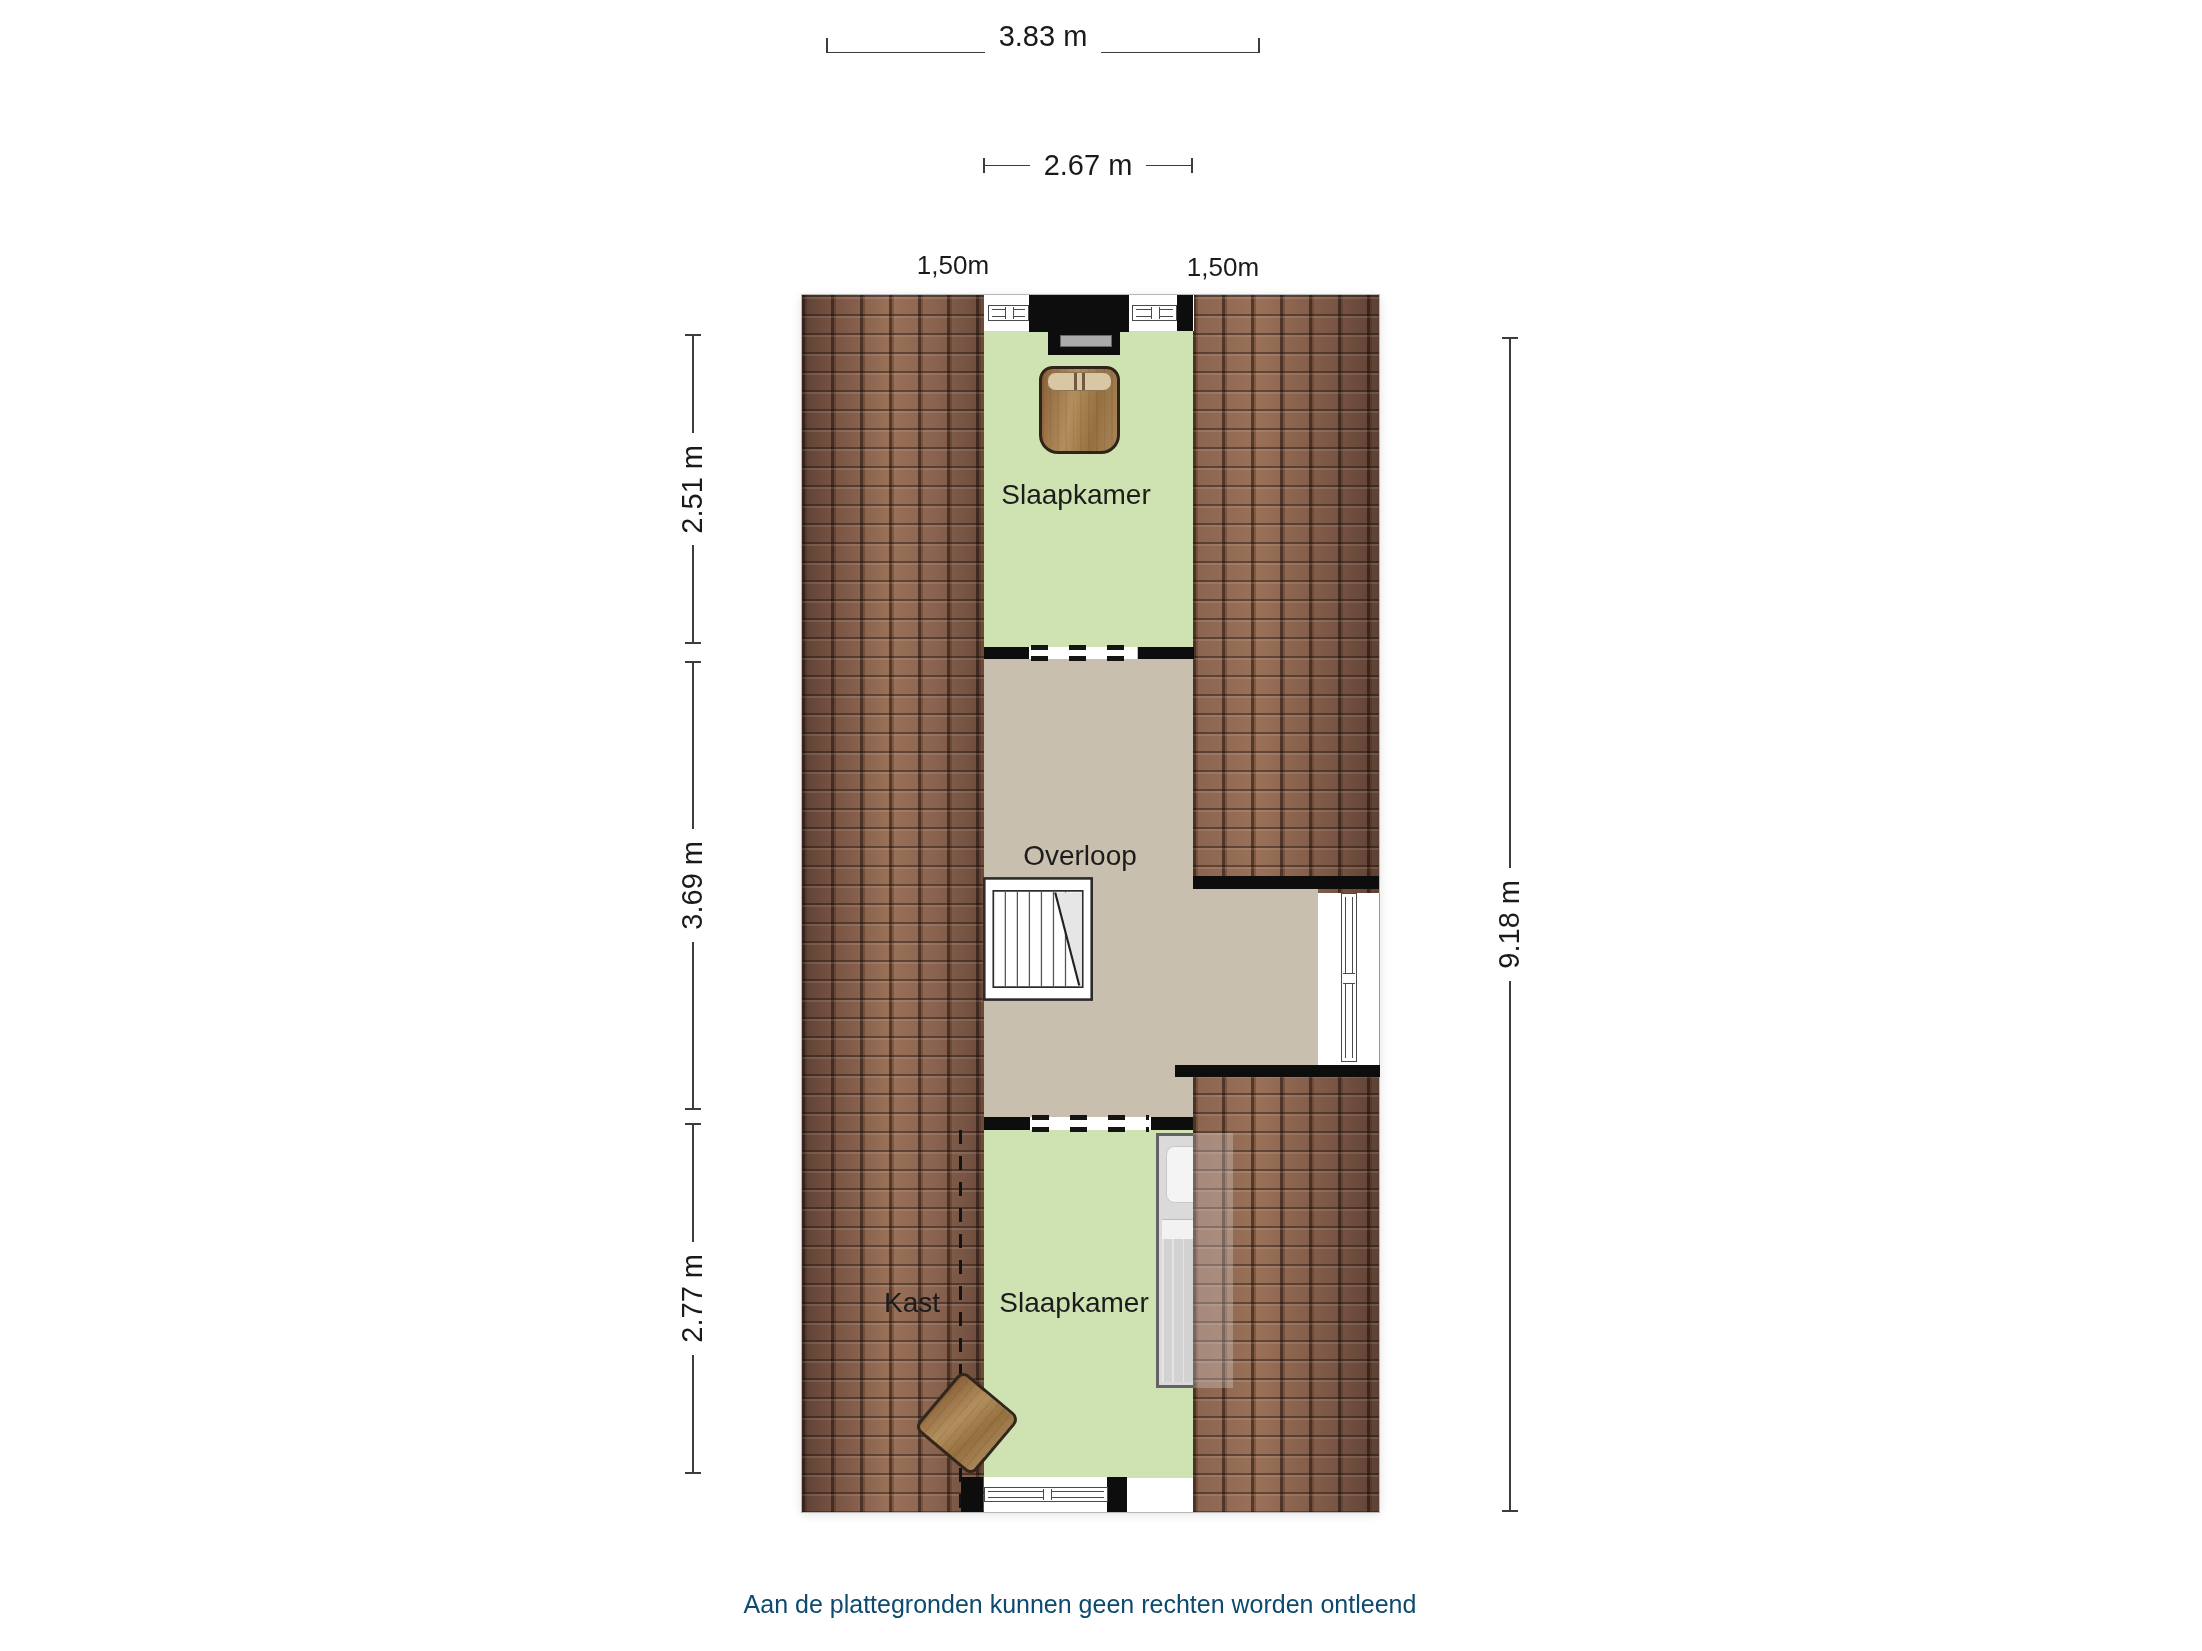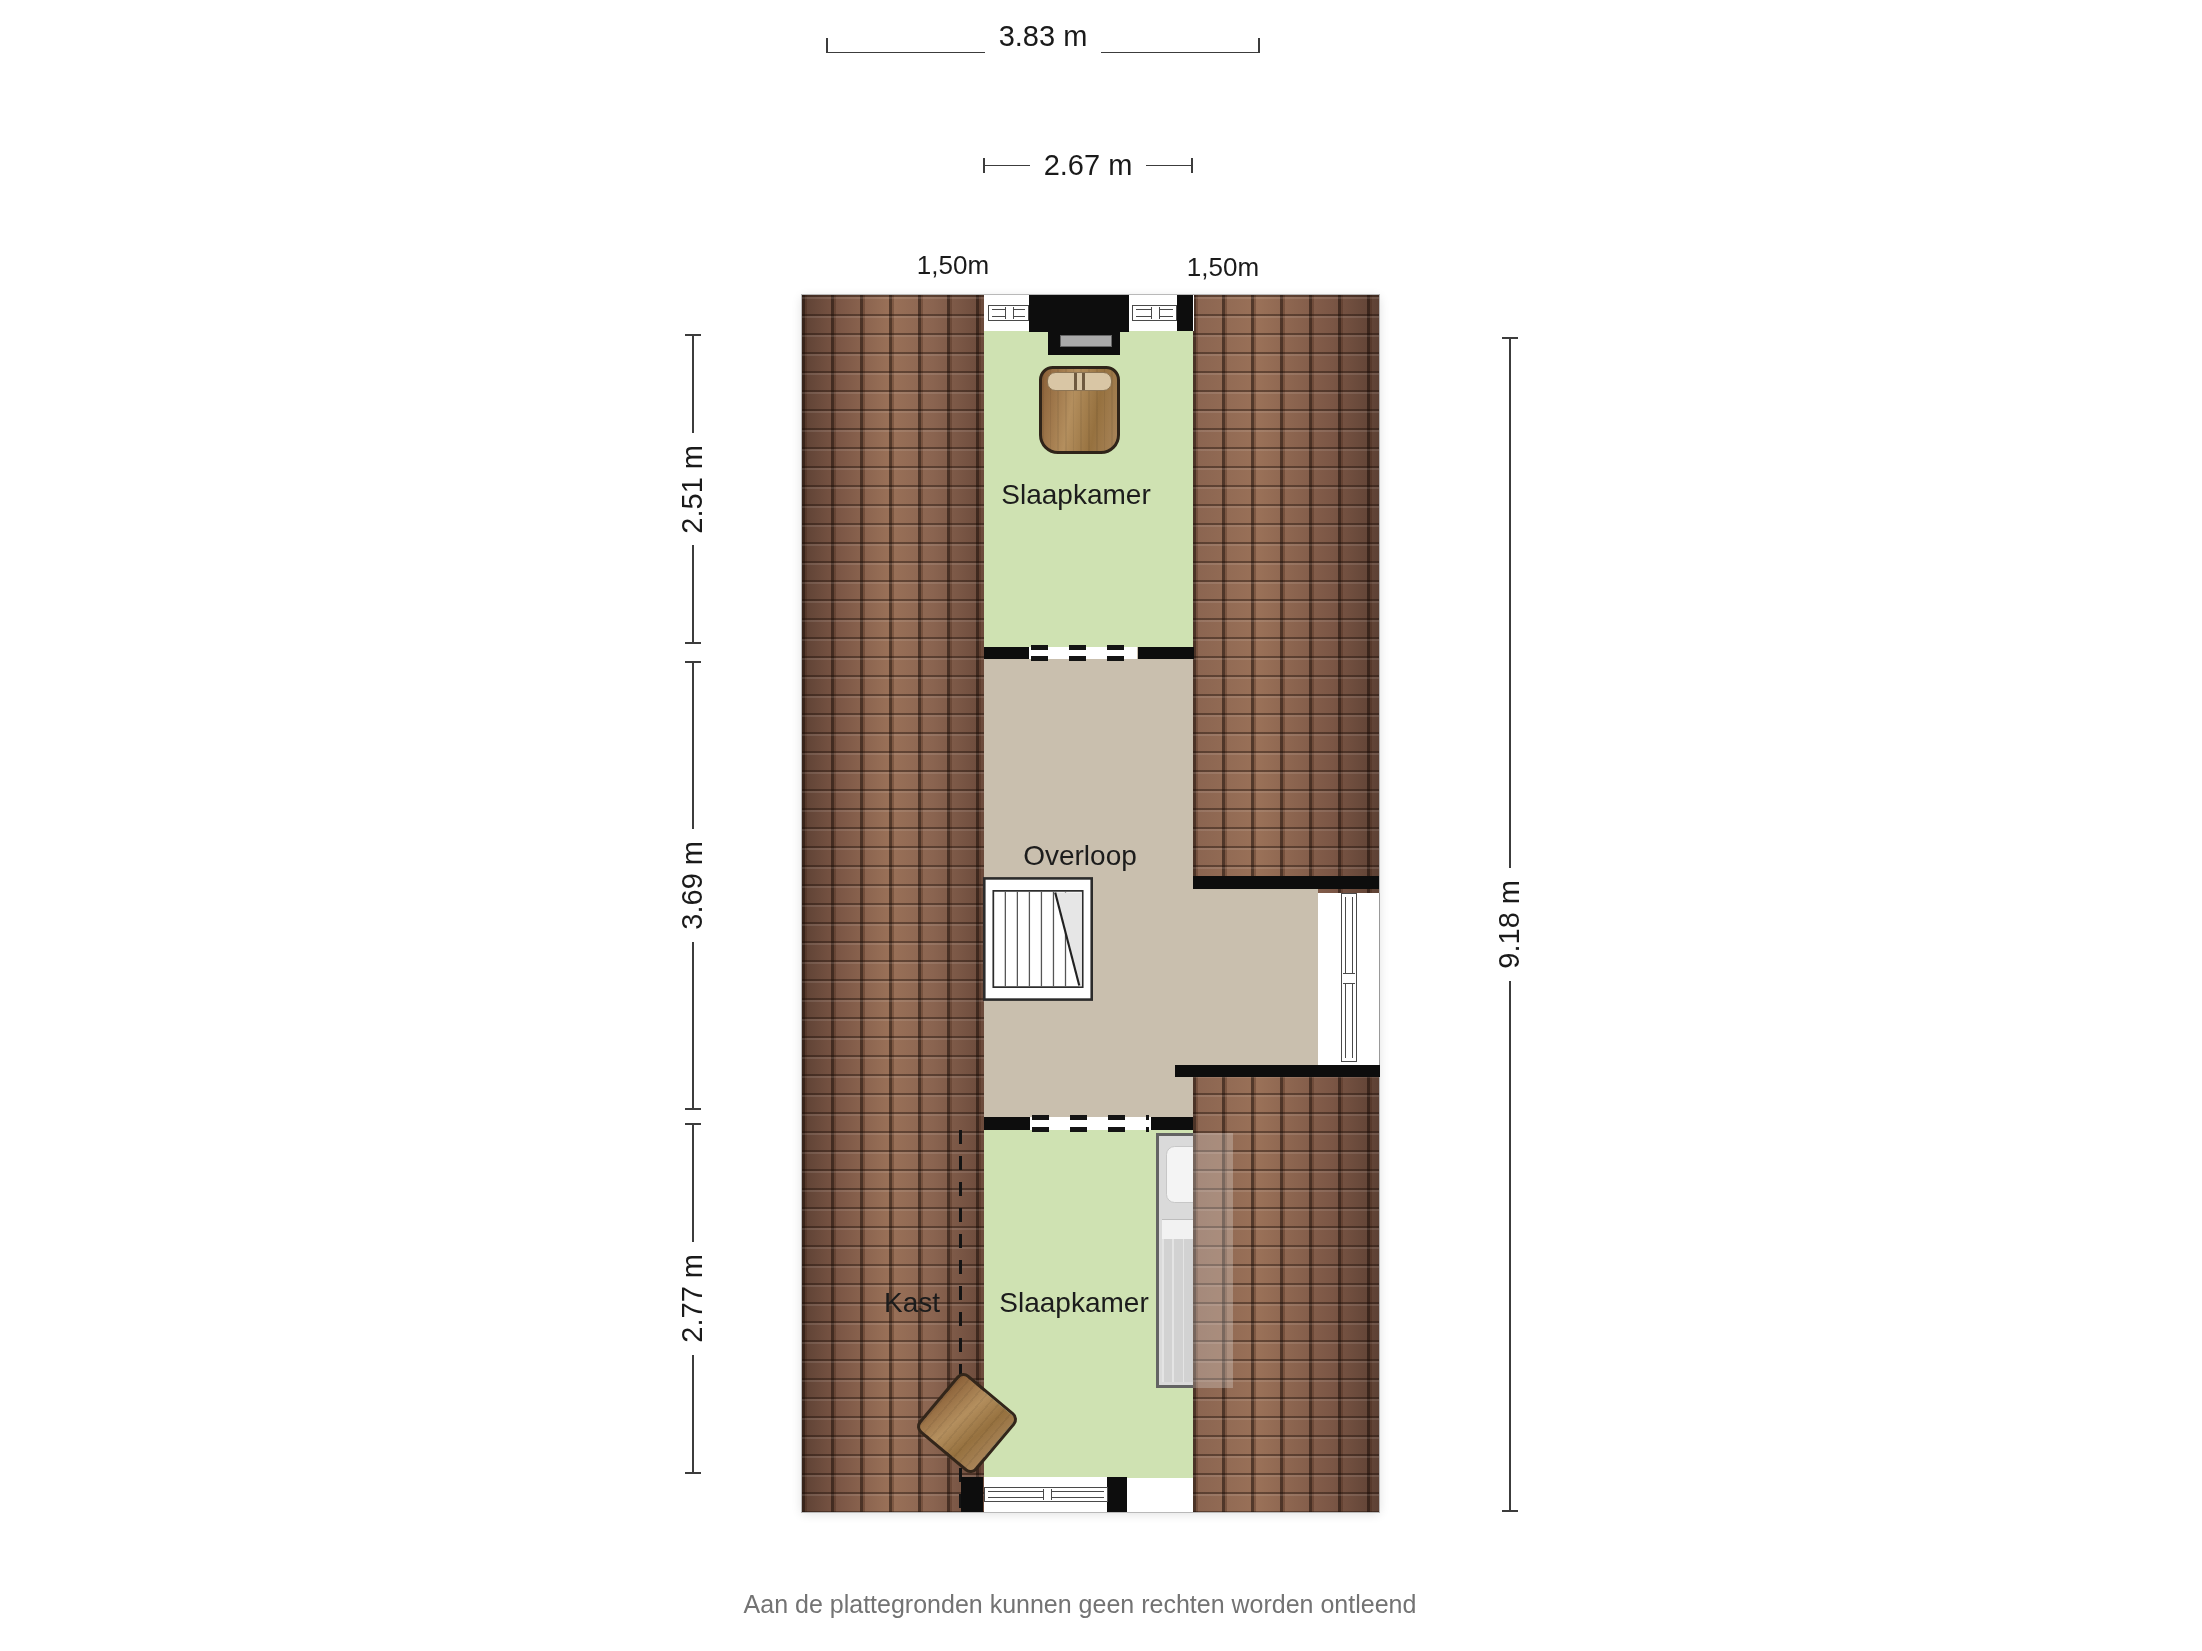--- a/index.html
+++ b/index.html
@@ -75,21 +75,21 @@
   .hdim{position:absolute;display:flex;align-items:center;color:#1a1a1a;}
   .hdim .tick{width:1.7px;height:15.5px;background:#3c3c3c;}
   .hdim .line{flex:1;height:1.7px;background:#3c3c3c;}
   .hdim .lbl{padding:0 13.8px;font-size:29px;white-space:nowrap;}
   .vdim{position:absolute;display:flex;flex-direction:column;align-items:center;color:#1a1a1a;}
   .vdim .tick{height:1.7px;width:15.5px;background:#3c3c3c;}
   .vdim .line{flex:1;width:1.7px;background:#3c3c3c;}
   .vdim .lbl{padding:12px 0;font-size:29px;white-space:nowrap;writing-mode:vertical-rl;transform:rotate(180deg);}
 
   #footer{position:absolute;left:1080px;top:1588px;transform:translateX(-50%);
-      text-align:center;font-size:25px;line-height:32px;color:#737373;white-space:nowrap;}
+      text-align:center;font-size:25px;line-height:32px;color:#0c4a6e;white-space:nowrap;}
 </style>
 </head>
 <body>
 
 <div id="canvas">
 
   <div class="hdim" style="left:826px;top:22.4px;width:434px;height:31px;align-items:flex-end;">
     <div class="tick"></div>
     <div class="line"></div>
     <div class="lbl">3.83 m</div>

